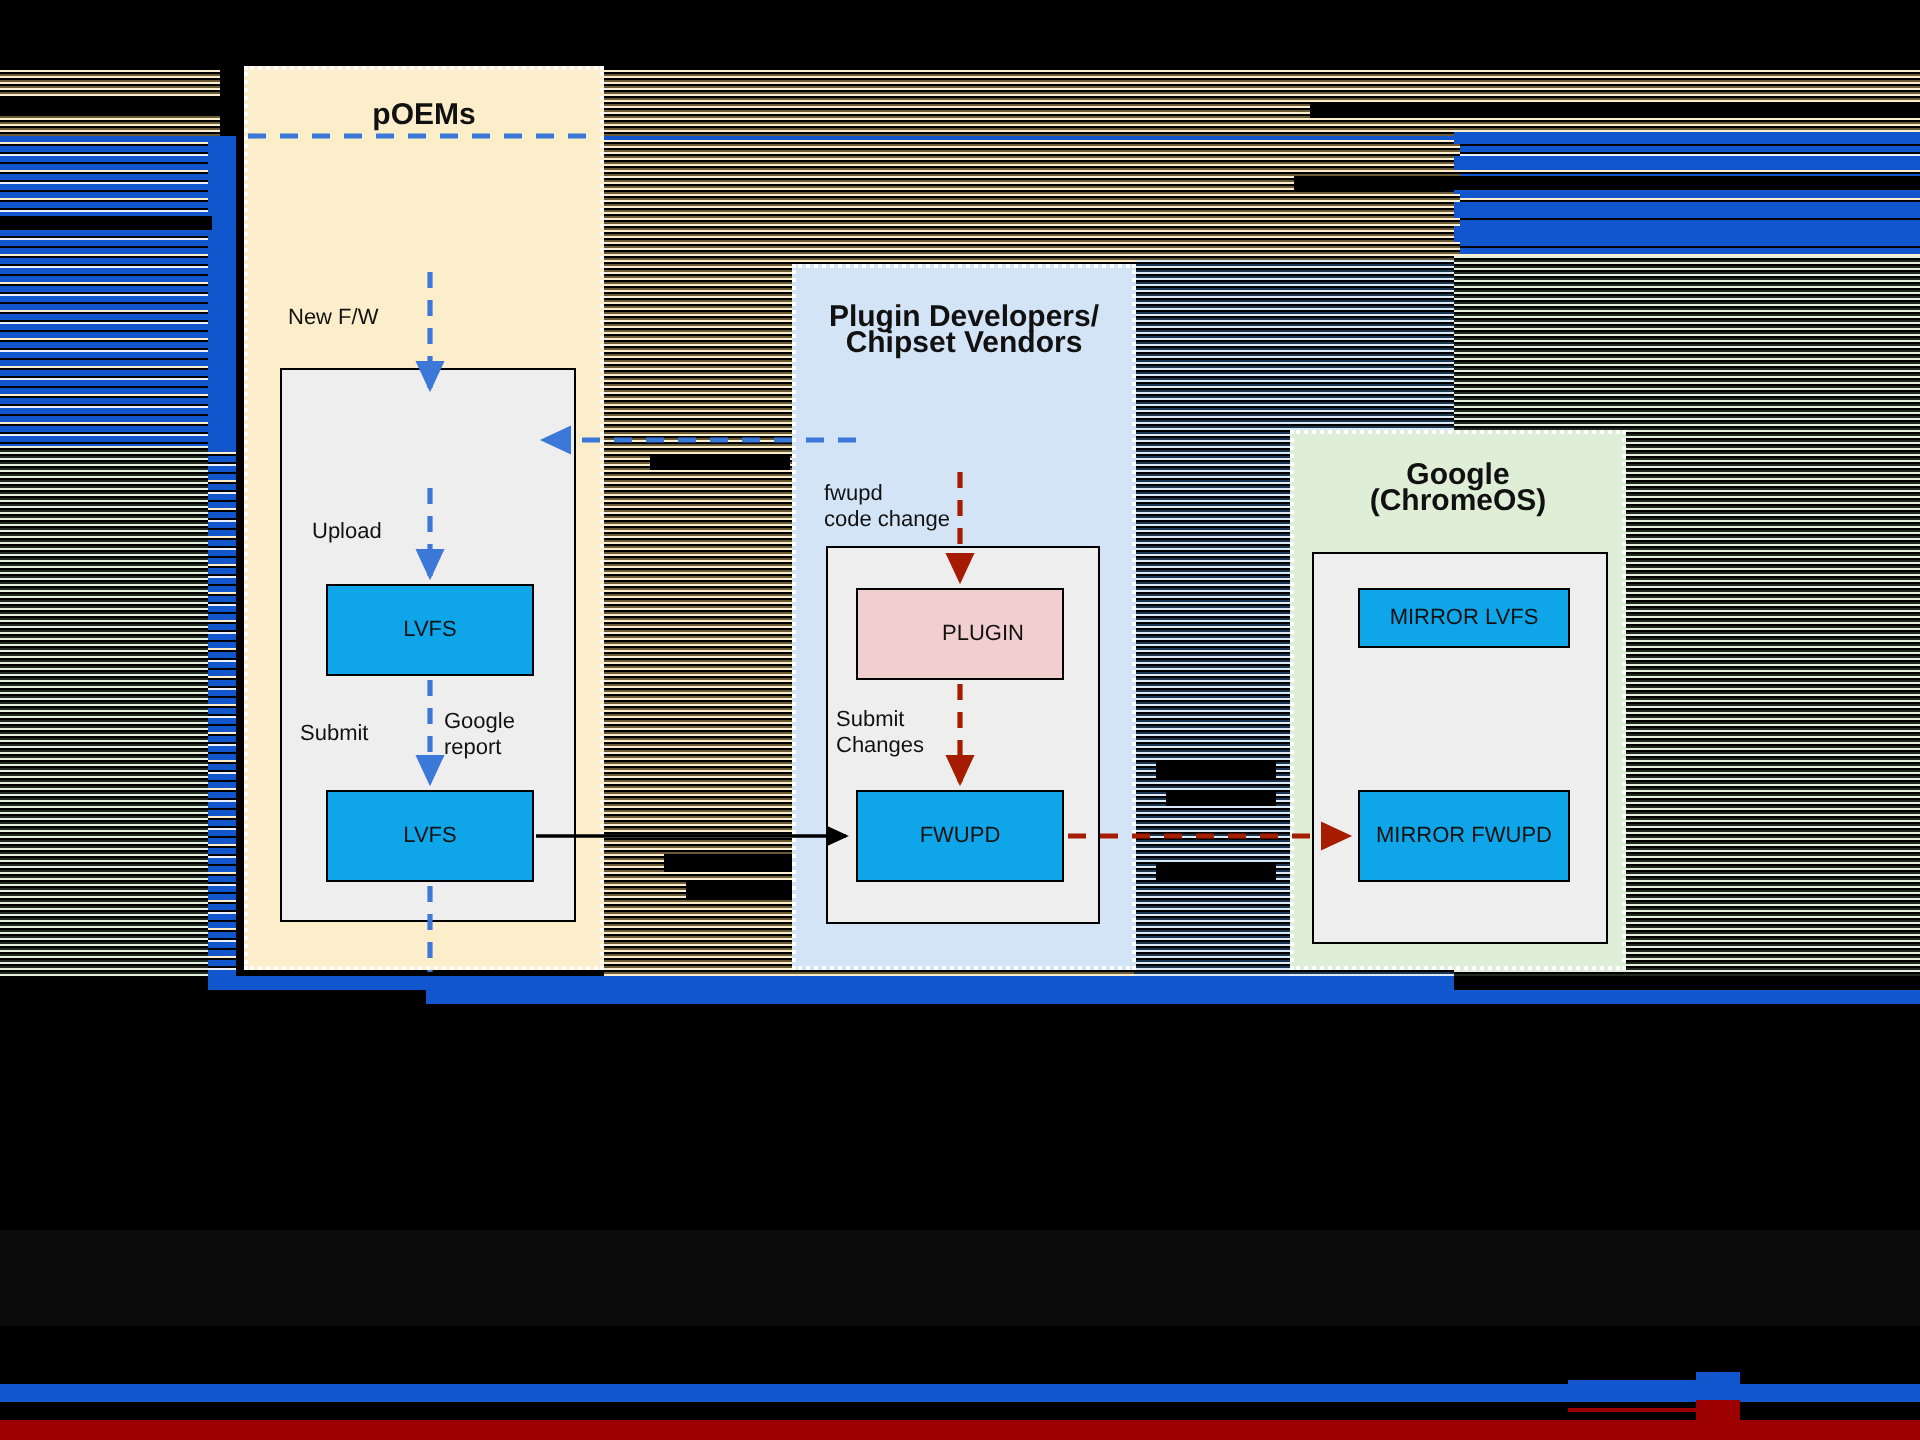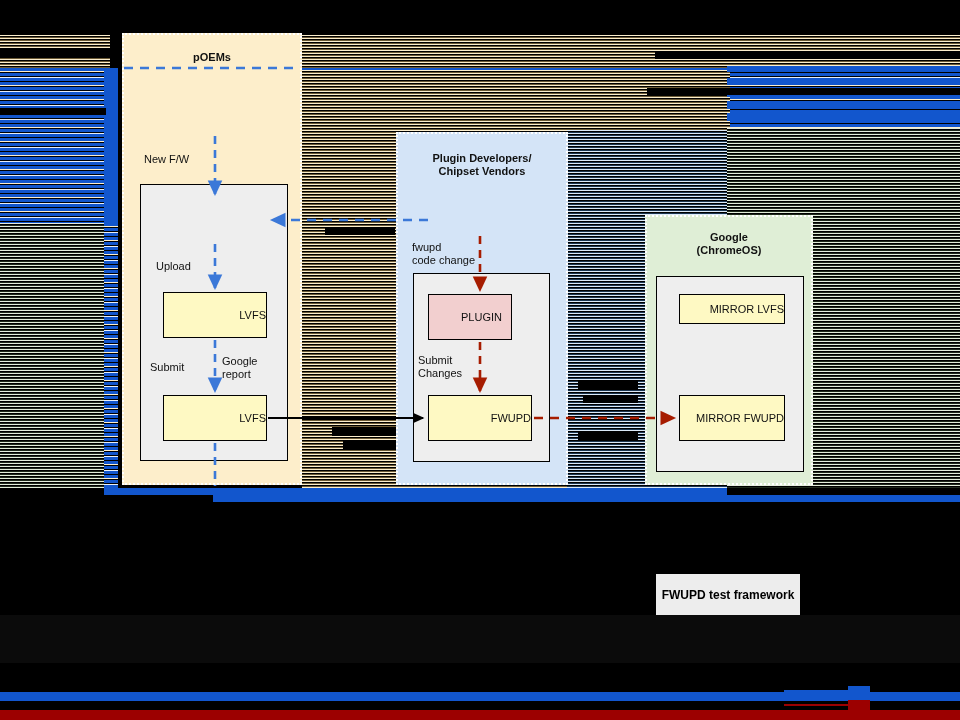--- a/index.html
+++ b/index.html
@@ -46,32 +46,32 @@
   .solidred{position:absolute;background:#9c0000;pointer-events:none;}
   .solidblack{position:absolute;background:#000;pointer-events:none;}
   .neardark{position:absolute;background:#0b0b0b;pointer-events:none;}
 
   
   #diagram{position:absolute;left:0;top:0;width:960px;height:720px;}
 
   .lane{position:absolute;border:2px dotted #ffffff;box-sizing:border-box;}
   .lane-title{
     position:absolute;left:0;right:0;text-align:center;
-    font-weight:bold;font-size:11px;color:#111;line-height:13px;
+    font-weight:bold;font-size:15px;color:#111;line-height:13px;
   }
   .inner{position:absolute;background:#eeeeee;border:1px solid #000;box-sizing:border-box;}
 
   .node{
     position:absolute;border:1px solid #000;box-sizing:border-box;
     display:flex;align-items:center;justify-content:center;text-align:center;
     font-size:11px;color:#111;line-height:13px;
   }
   .n-blue{background:#cfdff5;}
   .n-pink{background:#f2cfcf;}
-  .n-green{background:#fef9c3;justify-content:flex-end;}
+  .n-green{background:#0ea5e9;}
 
   .elabel{position:absolute;font-size:11px;color:#111;line-height:13px;text-align:left;}
 
   svg.ov{position:absolute;left:0;top:0;width:960px;height:720px;overflow:visible;}
 
   .legend-box{
     position:absolute;background:#ededed;border:none;
     display:flex;align-items:center;justify-content:center;
     font-size:12px;font-weight:bold;color:#000;
   }
@@ -162,21 +162,21 @@
     <div class="lane" style="left:396px;top:132px;width:172px;height:353px;background:#d4e4f7;">
       <div class="lane-title" style="top:18px;">
         <span>Plugin Developers/</span><br>
         <span>Chipset Vendors</span>
       </div>
     </div>
 
     <div class="inner" style="left:413px;top:273px;width:137px;height:189px;"></div>
 
 
-    <div class="node n-pink" style="left:428px;top:294px;width:84px;height:46px;padding-left:23px;">
+    <div class="node n-pink" style="left:428px;top:294px;width:104px;height:46px;padding-left:23px;">
       <span>PLUGIN</span>
     </div>
 
     <div class="node n-green" style="left:428px;top:395px;width:104px;height:46px;">
       <span>FWUPD</span>
     </div>
 
     <div class="elabel" style="left:412px;top:241px;width:80px;">
       <span>fwupd</span><br>
       <span>code change</span>
@@ -228,18 +228,15 @@
 
       <line x1="480" y1="236" x2="480" y2="290" stroke="#a61c00" stroke-width="2.6" stroke-dasharray="8,6" marker-end="url(#ar)"></line>
 
       <line x1="480" y1="342" x2="480" y2="391" stroke="#a61c00" stroke-width="2.6" stroke-dasharray="8,6" marker-end="url(#ar)"></line>
 
       <line x1="268" y1="418" x2="423" y2="418" stroke="#000000" stroke-width="1.8" marker-end="url(#ak)"></line>
 
       <line x1="534" y1="418" x2="674" y2="418" stroke="#a61c00" stroke-width="2.6" stroke-dasharray="9,7" marker-end="url(#ar)"></line>
     </svg>
 
-    <div class="legend-box" style="left:656px;top:574px;width:144px;height:41px;">
-      <span>FWUPD test framework</span>
-    </div>
 
   </div>
 </div>
 
 </body></html>

